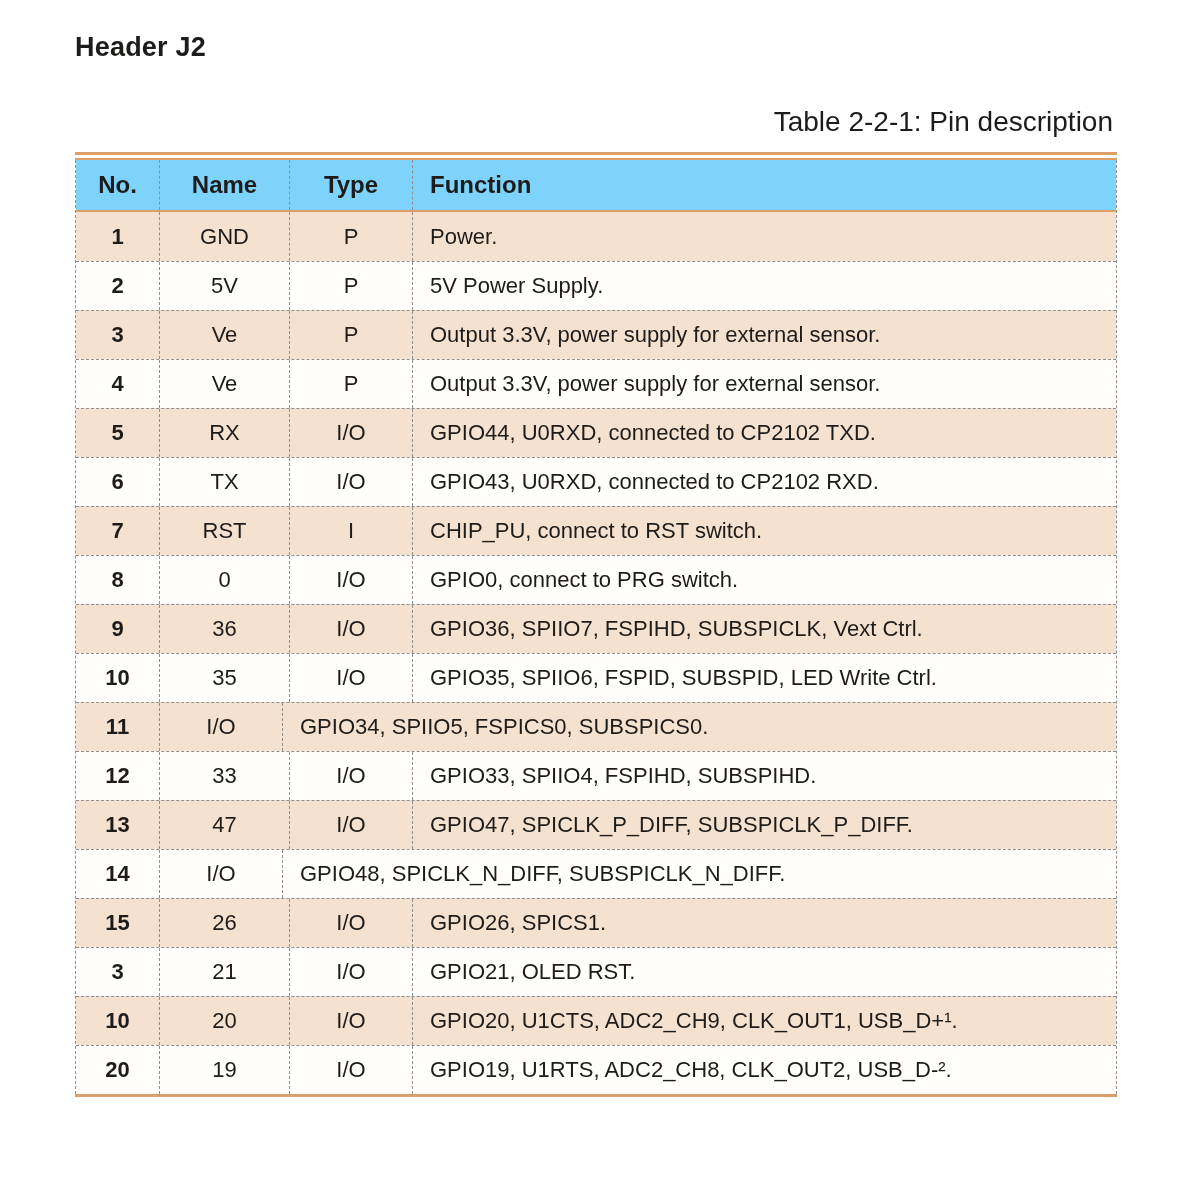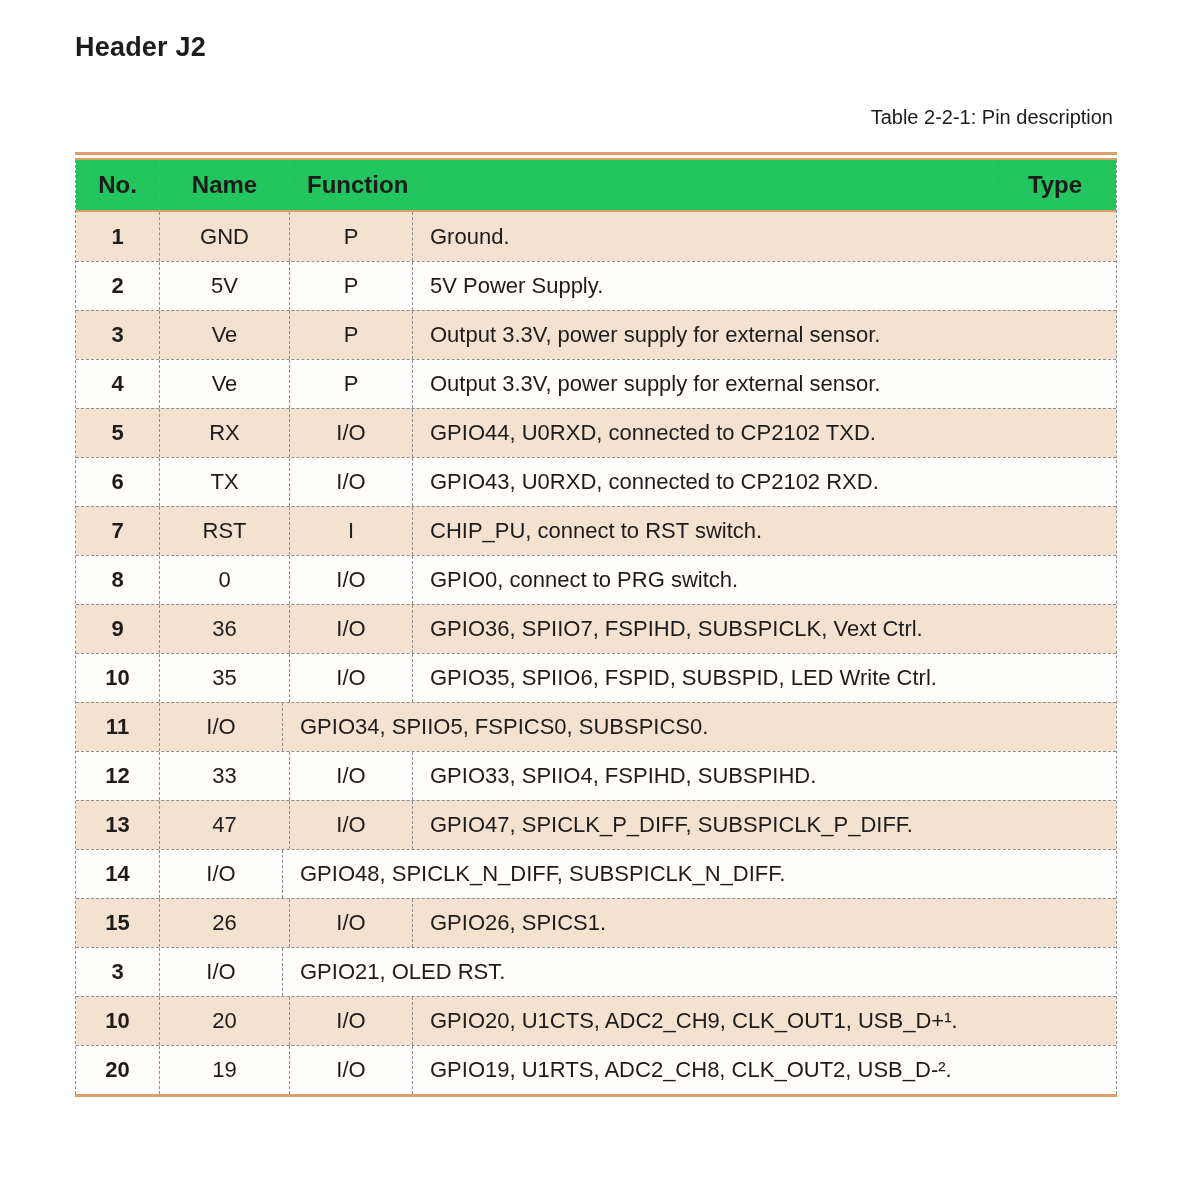--- a/index.html
+++ b/index.html
@@ -18,41 +18,41 @@
     left: 75px;
     top: 32px;
     font-size: 27px;
     font-weight: bold;
     letter-spacing: 0.2px;
   }
   .caption {
     position: absolute;
     top: 106px;
     right: 87px;
-    font-size: 20px;
+    font-size: 28px;
     font-weight: normal;
   }
   .tbl {
     position: absolute;
     left: 75px;
     top: 152px;
     width: 1042px;
   }
   .oline { background: var(--orange, #dd9f6a); }
   .top-thick { height: 3px; }
   .top-gap { height: 3px; background: #ffffff; }
   .top-thin { height: 2px; }
   .mid { height: 2px; }
   .bottom { height: 3px; }
   .inner {
     border-left: 1px dashed var(--gray, #8f8f8f);
     border-right: 1px dashed var(--gray, #8f8f8f);
   }
   .row { display: flex; width: 100%; }
-  .head-row { height: 50px; background: #22c55e; }
+  .head-row { height: 50px; background: #7dd3fc; }
   .body-row { height: 49px; background: #fffefd; }
   .body-row.alt { background: var(--peach, #f5e1d0); }
   .body-row + .body-row { border-top: 1px dashed var(--gray, #8f8f8f); }
   .c {
     display: flex;
     align-items: center;
     justify-content: center;
     font-size: 22px;
     line-height: 1;
     white-space: nowrap;
@@ -80,32 +80,32 @@
 
   <div class="tbl">
     <div class="oline top-thick"></div>
     <div class="top-gap"></div>
     <div class="oline top-thin"></div>
 
     <div class="inner">
       <div class="row head-row">
         <div class="c c-no">No.</div>
         <div class="c c-name">Name</div>
+        <div class="c c-type">Type</div>
         <div class="c c-fn">Function</div>
-        <div class="c c-type">Type</div>
       </div>
 
       <div class="oline mid"></div>
 
       <div class="tbody">
   <div class="row body-row alt">
     <div class="c c-no">1</div>
     <div class="c c-name">GND</div>
     <div class="c c-type">P</div>
-    <div class="c c-fn">Ground.</div>
+    <div class="c c-fn">Power.</div>
   </div>
 
   <div class="row body-row">
     <div class="c c-no">2</div>
     <div class="c c-name">5V</div>
     <div class="c c-type">P</div>
     <div class="c c-fn">5V Power Supply.</div>
   </div>
 
   <div class="row body-row alt">
@@ -192,20 +192,21 @@
 
   <div class="row body-row alt">
     <div class="c c-no">15</div>
     <div class="c c-name">26</div>
     <div class="c c-type">I/O</div>
     <div class="c c-fn">GPIO26, SPICS1.</div>
   </div>
 
   <div class="row body-row">
     <div class="c c-no">3</div>
+    <div class="c c-name">21</div>
     <div class="c c-type">I/O</div>
     <div class="c c-fn">GPIO21, OLED RST.</div>
   </div>
 
   <div class="row body-row alt">
     <div class="c c-no">10</div>
     <div class="c c-name">20</div>
     <div class="c c-type">I/O</div>
     <div class="c c-fn">GPIO20, U1CTS, ADC2_CH9, CLK_OUT1, USB_D+¹.</div>
   </div>

